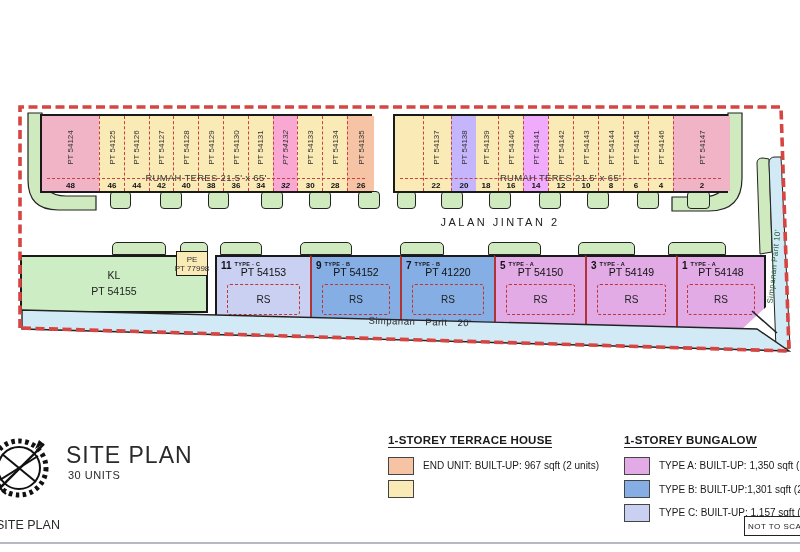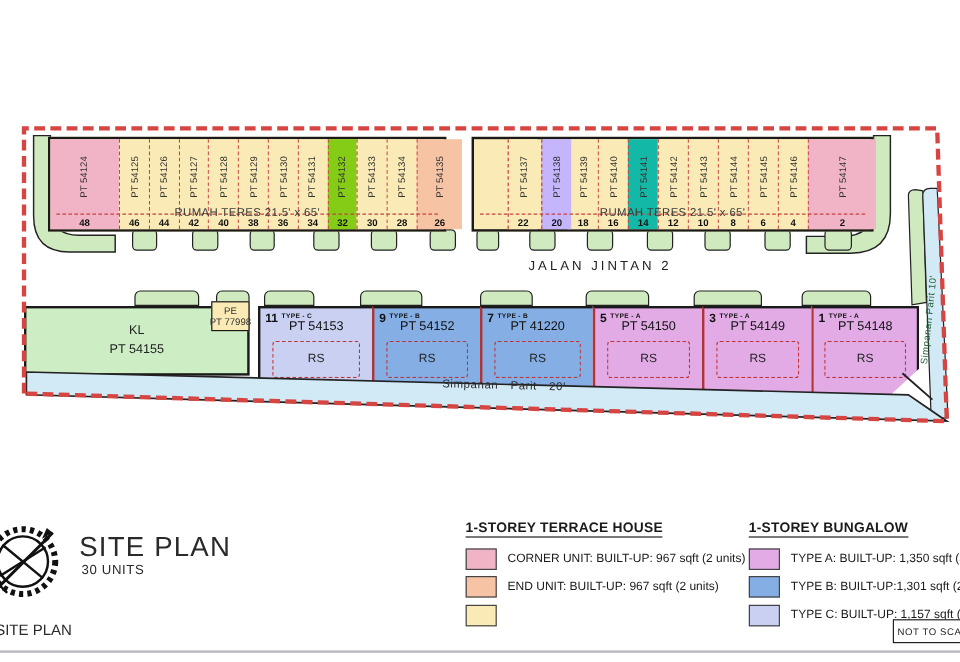--- a/index.html
+++ b/index.html
@@ -72,39 +72,39 @@
 <div class="page">
 
   <svg class="under" width="800" height="552">
     <path d="M28,113 L42,113 L42,172 Q42,196 66,196 L96,196 L96,210 L58,210 Q28,210 28,180 Z" fill="#cfeabf" stroke="#222" stroke-width="1.2"></path>
     <path d="M742,113 L728,113 L728,171 Q728,197 702,197 L672,197 L672,211 L709,211 Q742,211 742,178 Z" fill="#cfeabf" stroke="#222" stroke-width="1.2"></path>
     <path d="M757,163 Q757,158 763,158 L769,159 L772,252 L760,254 Z" fill="#cfeabf" stroke="#222" stroke-width="1"></path>
     <path d="M769,163 Q769,157 775,157 L781,157 L790,348 L776,349 Z" fill="#d2e9f6" stroke="#222" stroke-width="1"></path>
   </svg>
 
   <div class="tblock" id="tblock-0" style="left:40px;width:332px;">
-      <div class="tlot sep" style="left: 305px; width: 38px; background: rgb(246, 196, 164);">
+      <div class="tlot sep" style="left: 305px; width: 27px; background: rgb(246, 196, 164);">
         <div class="ptwrap">
           <span>PT 54135</span>
         </div>
         <div class="no">26</div>
       </div>
       <div class="tlot sep" style="left: 280.2px; width: 24.8px; background: rgb(250, 234, 182);">
         <div class="ptwrap">
           <span>PT 54134</span>
         </div>
         <div class="no">28</div>
       </div>
       <div class="tlot sep" style="left: 255.4px; width: 24.8px; background: rgb(250, 234, 182);">
         <div class="ptwrap">
           <span>PT 54133</span>
         </div>
         <div class="no">30</div>
       </div>
-      <div class="tlot sep" style="left: 230.6px; width: 24.8px; background: #84cc16;">
+      <div class="tlot sep" style="left: 230.6px; width: 24.8px; background: #f9a8d4; font-style: italic;">
         <div class="ptwrap">
           <span>PT 54132</span>
         </div>
         <div class="no">32</div>
       </div>
       <div class="tlot sep" style="left: 205.8px; width: 24.8px; background: rgb(250, 234, 182);">
         <div class="ptwrap">
           <span>PT 54131</span>
         </div>
         <div class="no">34</div>
@@ -184,21 +184,21 @@
           <span>PT 54143</span>
         </div>
         <div class="no">10</div>
       </div>
       <div class="tlot sep" style="left: 153px; width: 25px; background: rgb(250, 234, 182);">
         <div class="ptwrap">
           <span>PT 54142</span>
         </div>
         <div class="no">12</div>
       </div>
-      <div class="tlot sep" style="left: 128px; width: 25px; background: #14b8a6;">
+      <div class="tlot sep" style="left: 128px; width: 25px; background: #f0abfc;">
         <div class="ptwrap">
           <span>PT 54141</span>
         </div>
         <div class="no">14</div>
       </div>
       <div class="tlot sep" style="left: 103px; width: 25px; background: rgb(250, 234, 182);">
         <div class="ptwrap">
           <span>PT 54140</span>
         </div>
         <div class="no">16</div>
@@ -287,24 +287,20 @@
     <polygon points="58,10 49,15 53,6" fill="#111"></polygon>
     <line x1="12" y1="52" x2="20" y2="60" stroke="#111" stroke-width="2"></line>
   </svg>
 
   <div class="big-title">SITE PLAN</div>
   <div class="sub-title">30 UNITS</div>
 
   <div class="legend" style="left:340px;top:430px;margin-left:48px;" id="legend-terrace">
     <span class="ltitle">1-STOREY TERRACE HOUSE</span>
     <div class="lrows">
-        <div class="lrow">
-          <span class="swatch" style="background: rgb(240, 180, 198);"></span>
-          <span class="ltext">CORNER UNIT: BUILT-UP: 967 sqft (2 units)</span>
-        </div>
         <div class="lrow">
           <span class="swatch" style="background: rgb(246, 196, 164);"></span>
           <span class="ltext">END UNIT: BUILT-UP: 967 sqft (2 units)</span>
         </div>
         <div class="lrow">
           <span class="swatch" style="background: rgb(250, 234, 182);"></span>
         </div>
       </div>
   </div>
   <div class="legend" style="left:624px;top:430px;" id="legend-bungalow">

